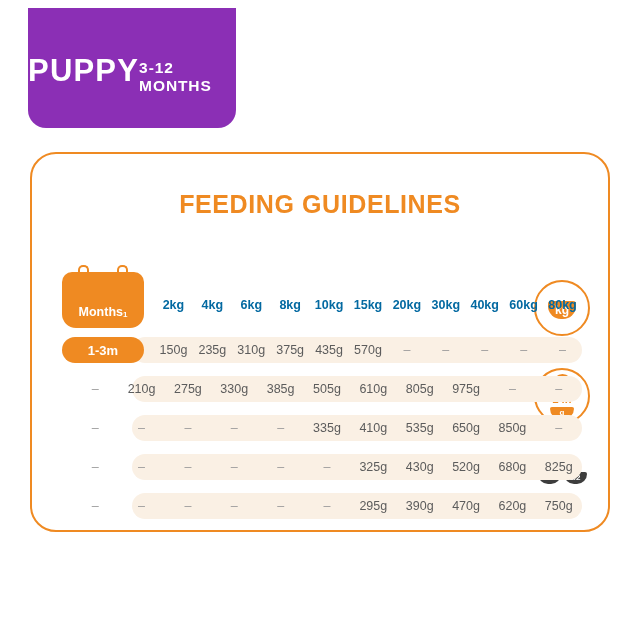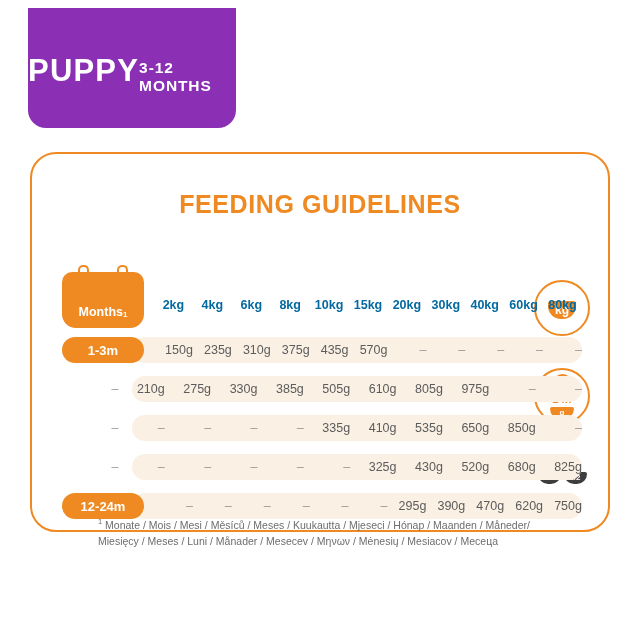--- a/index.html
+++ b/index.html
@@ -170,21 +170,21 @@
   .row-cells {
     position: relative;
     z-index: 3;
     margin-left: 10px;
     flex: 1 1 auto;
     display: flex;
     align-items: center;
   }
   .row-cells .cell {
     flex: 1 1 0;
-    text-align: right;
+    text-align: center;
     font-size: 12.5px;
     color: #5c5c5c;
   }
   .row-cells .cell.dash { color: #9a9a9a; }
 
   
   .icon-badge {
     position: absolute;
     right: 18px;
     width: 56px;
@@ -471,35 +471,30 @@
             <div class="cell dash">–</div>
             <div class="cell">325g</div>
             <div class="cell">430g</div>
             <div class="cell">520g</div>
             <div class="cell">680g</div>
             <div class="cell">825g</div>
           </div>
         </div>
         <div class="row">
           <div class="row-track"></div>
-          <div class="row-label">12-24m</div>
           <div class="row-cells">
             <div class="cell dash">–</div>
             <div class="cell dash">–</div>
             <div class="cell dash">–</div>
             <div class="cell dash">–</div>
             <div class="cell dash">–</div>
             <div class="cell dash">–</div>
             <div class="cell">295g</div>
             <div class="cell">390g</div>
             <div class="cell">470g</div>
             <div class="cell">620g</div>
             <div class="cell">750g</div>
           </div>
         </div>
       </div>
   </div>
 
-  <div class="footnote">
-    <sup>1</sup><span> Monate / Mois / Mesi / Měsíců / Meses / Kuukautta / Mjeseci / Hónap / Maanden / Måneder/</span><br>
-    <span>Miesięcy / Meses / Luni / Månader / Mesecev / Μηνων / Mėnesių / Mesiacov / Месеца</span>
-  </div>
 </div>
 
 </body></html>

